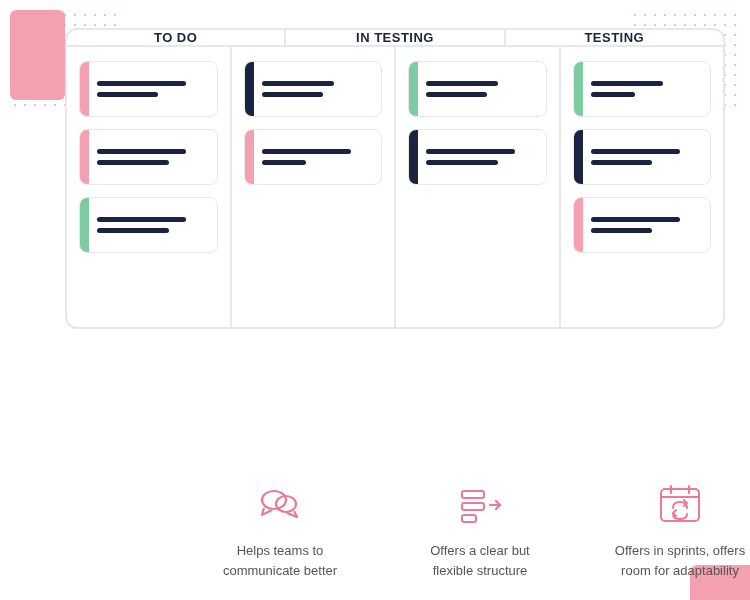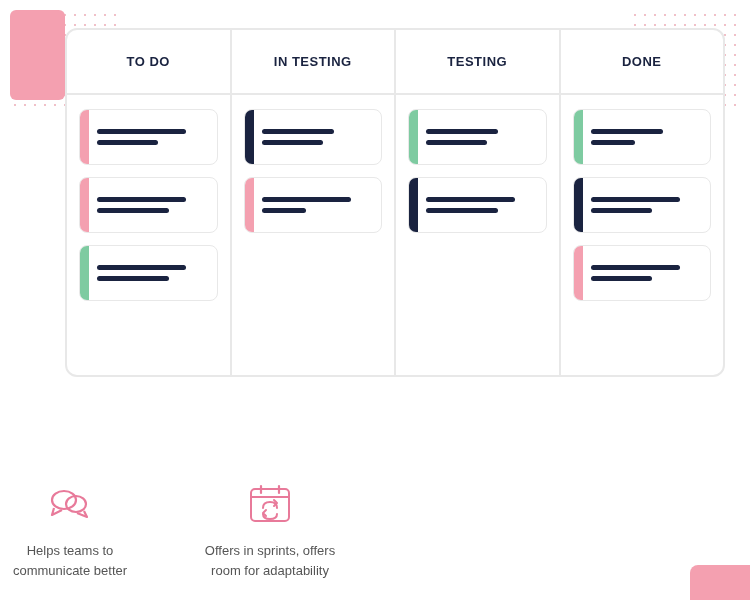--- a/index.html
+++ b/index.html
@@ -52,21 +52,21 @@
     }
 
     
     .board-headers {
       display: flex;
       border-bottom: 2px solid #e8e8e8;
     }
 
     .board-header {
       flex: 1;
-      padding: 24px 0;
+      padding: 0 0;
       text-align: center;
       font-weight: 800;
       font-size: 13px;
       letter-spacing: 0.5px;
       color: #1a2340;
       border-right: 2px solid #e8e8e8;
     }
     .board-header:last-child { border-right: none; }
 
     
@@ -143,21 +143,21 @@
     .accent-navy    { background: #1a2340; }
     .accent-green   { background: #7ecba1; }
 
     
     .features-section {
       position: absolute;
       bottom: 20px;
       left: 0;
       right: 0;
       display: flex;
-      justify-content: flex-start;
+      justify-content: flex-end;
       gap: 60px;
       align-items: flex-start;
       z-index: 2;
     }
 
     .feature-item {
       display: flex;
       flex-direction: column;
       align-items: center;
       text-align: center;
@@ -202,21 +202,20 @@
 <div class="dots-tl"></div>
 <div class="dots-tr"></div>
 <div class="pink-rect"></div>
 <div class="pink-corner"></div>
 
 <div class="board-container">
   <div class="board-headers">
     <div class="board-header">TO DO</div>
     <div class="board-header">IN TESTING</div>
     <div class="board-header">TESTING</div>
-    <div class="board-header">DONE</div>
   </div>
 
   <div class="board-body">
 
     <div class="board-column">
       <div class="card">
         <div class="card-accent accent-pink"></div>
         <div class="card-lines">
           <div class="card-line long"></div>
           <div class="card-line short"></div>
@@ -307,20 +306,36 @@
         <path d="M8 27 L6 34 L16 29" stroke="#e87a9a" stroke-width="2.2" fill="none" stroke-linejoin="round"></path>
         <ellipse cx="30" cy="23" rx="10" ry="8" stroke="#e87a9a" stroke-width="2.2" fill="none"></ellipse>
         <path d="M38 30 L41 36 L31 32" stroke="#e87a9a" stroke-width="2.2" fill="none" stroke-linejoin="round"></path>
       </svg>
     </div>
     <div class="feature-text">Helps teams
 to communicate
 better</div>
   </div>
 
+  <div class="feature-item">
+    <div class="feature-icon">
+      <svg viewBox="0 0 48 48" fill="none" xmlns="http://www.w3.org/2000/svg">
+
+        <rect x="6" y="10" width="22" height="7" rx="2" stroke="#e87a9a" stroke-width="2" fill="none"></rect>
+        <rect x="6" y="22" width="22" height="7" rx="2" stroke="#e87a9a" stroke-width="2" fill="none"></rect>
+        <rect x="6" y="34" width="14" height="7" rx="2" stroke="#e87a9a" stroke-width="2" fill="none"></rect>
+
+        <path d="M34 24 L44 24" stroke="#e87a9a" stroke-width="2.2" stroke-linecap="round"></path>
+        <path d="M40 20 L44 24 L40 28" stroke="#e87a9a" stroke-width="2.2" stroke-linecap="round" stroke-linejoin="round" fill="none"></path>
+      </svg>
+    </div>
+    <div class="feature-text">Offers a clear
+but flexible
+structure</div>
+  </div>
 
   <div class="feature-item">
     <div class="feature-icon">
       <svg viewBox="0 0 48 48" fill="none" xmlns="http://www.w3.org/2000/svg">
         <rect x="5" y="8" width="38" height="32" rx="4" stroke="#e87a9a" stroke-width="2" fill="none"></rect>
         <line x1="5" y1="16" x2="43" y2="16" stroke="#e87a9a" stroke-width="2"></line>
         <line x1="15" y1="5" x2="15" y2="12" stroke="#e87a9a" stroke-width="2.2" stroke-linecap="round"></line>
         <line x1="33" y1="5" x2="33" y2="12" stroke="#e87a9a" stroke-width="2.2" stroke-linecap="round"></line>
 
         <path d="M17 27 Q17 21 24 21 Q31 21 31 27" stroke="#e87a9a" stroke-width="2" fill="none" stroke-linecap="round"></path>

